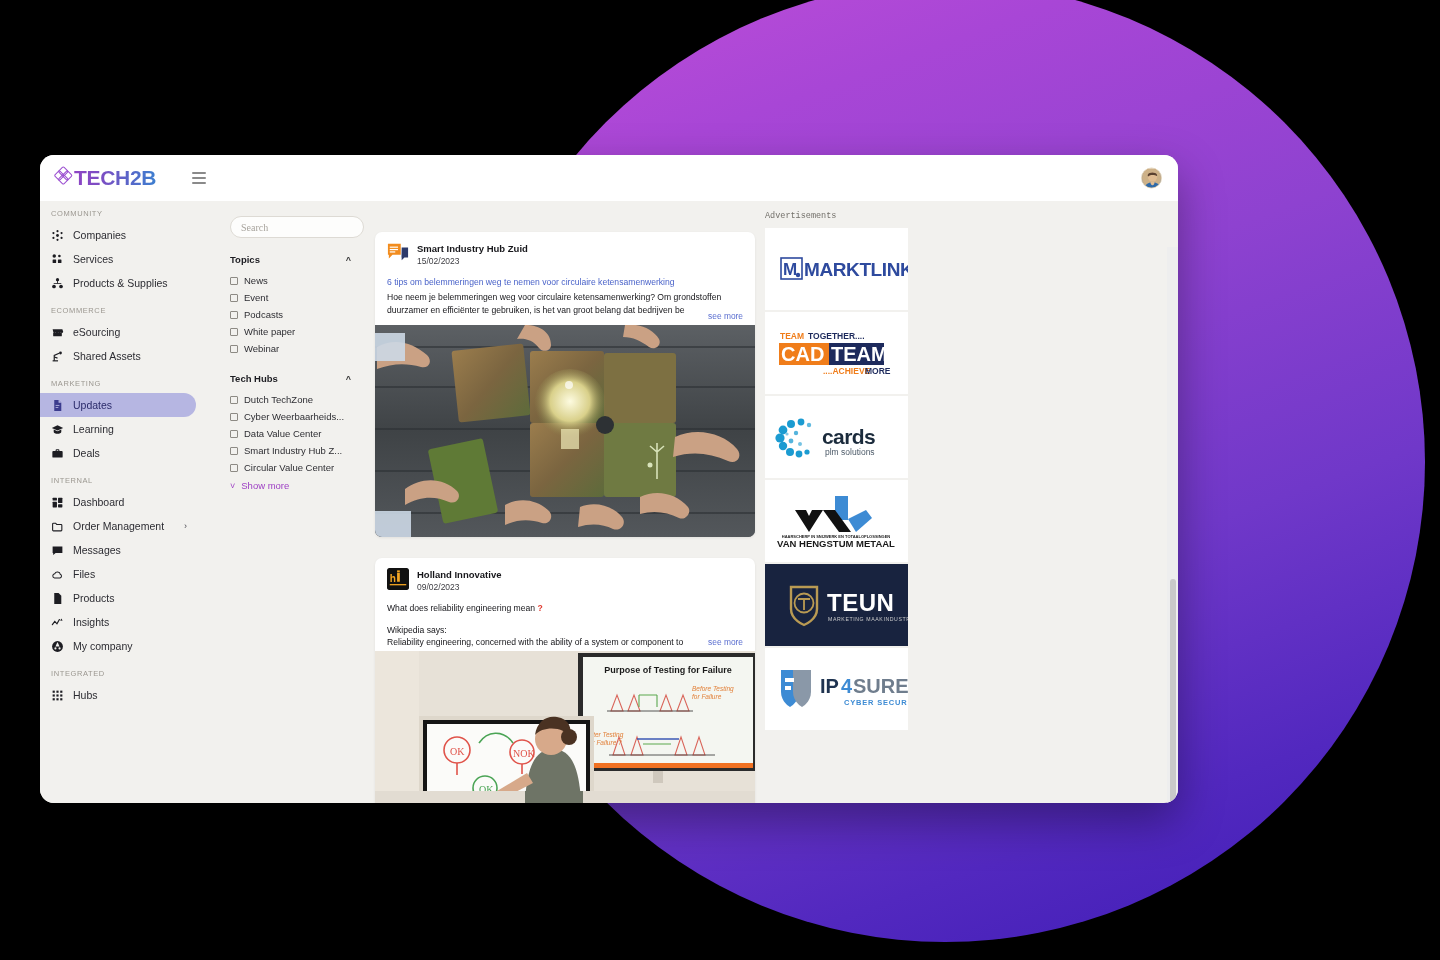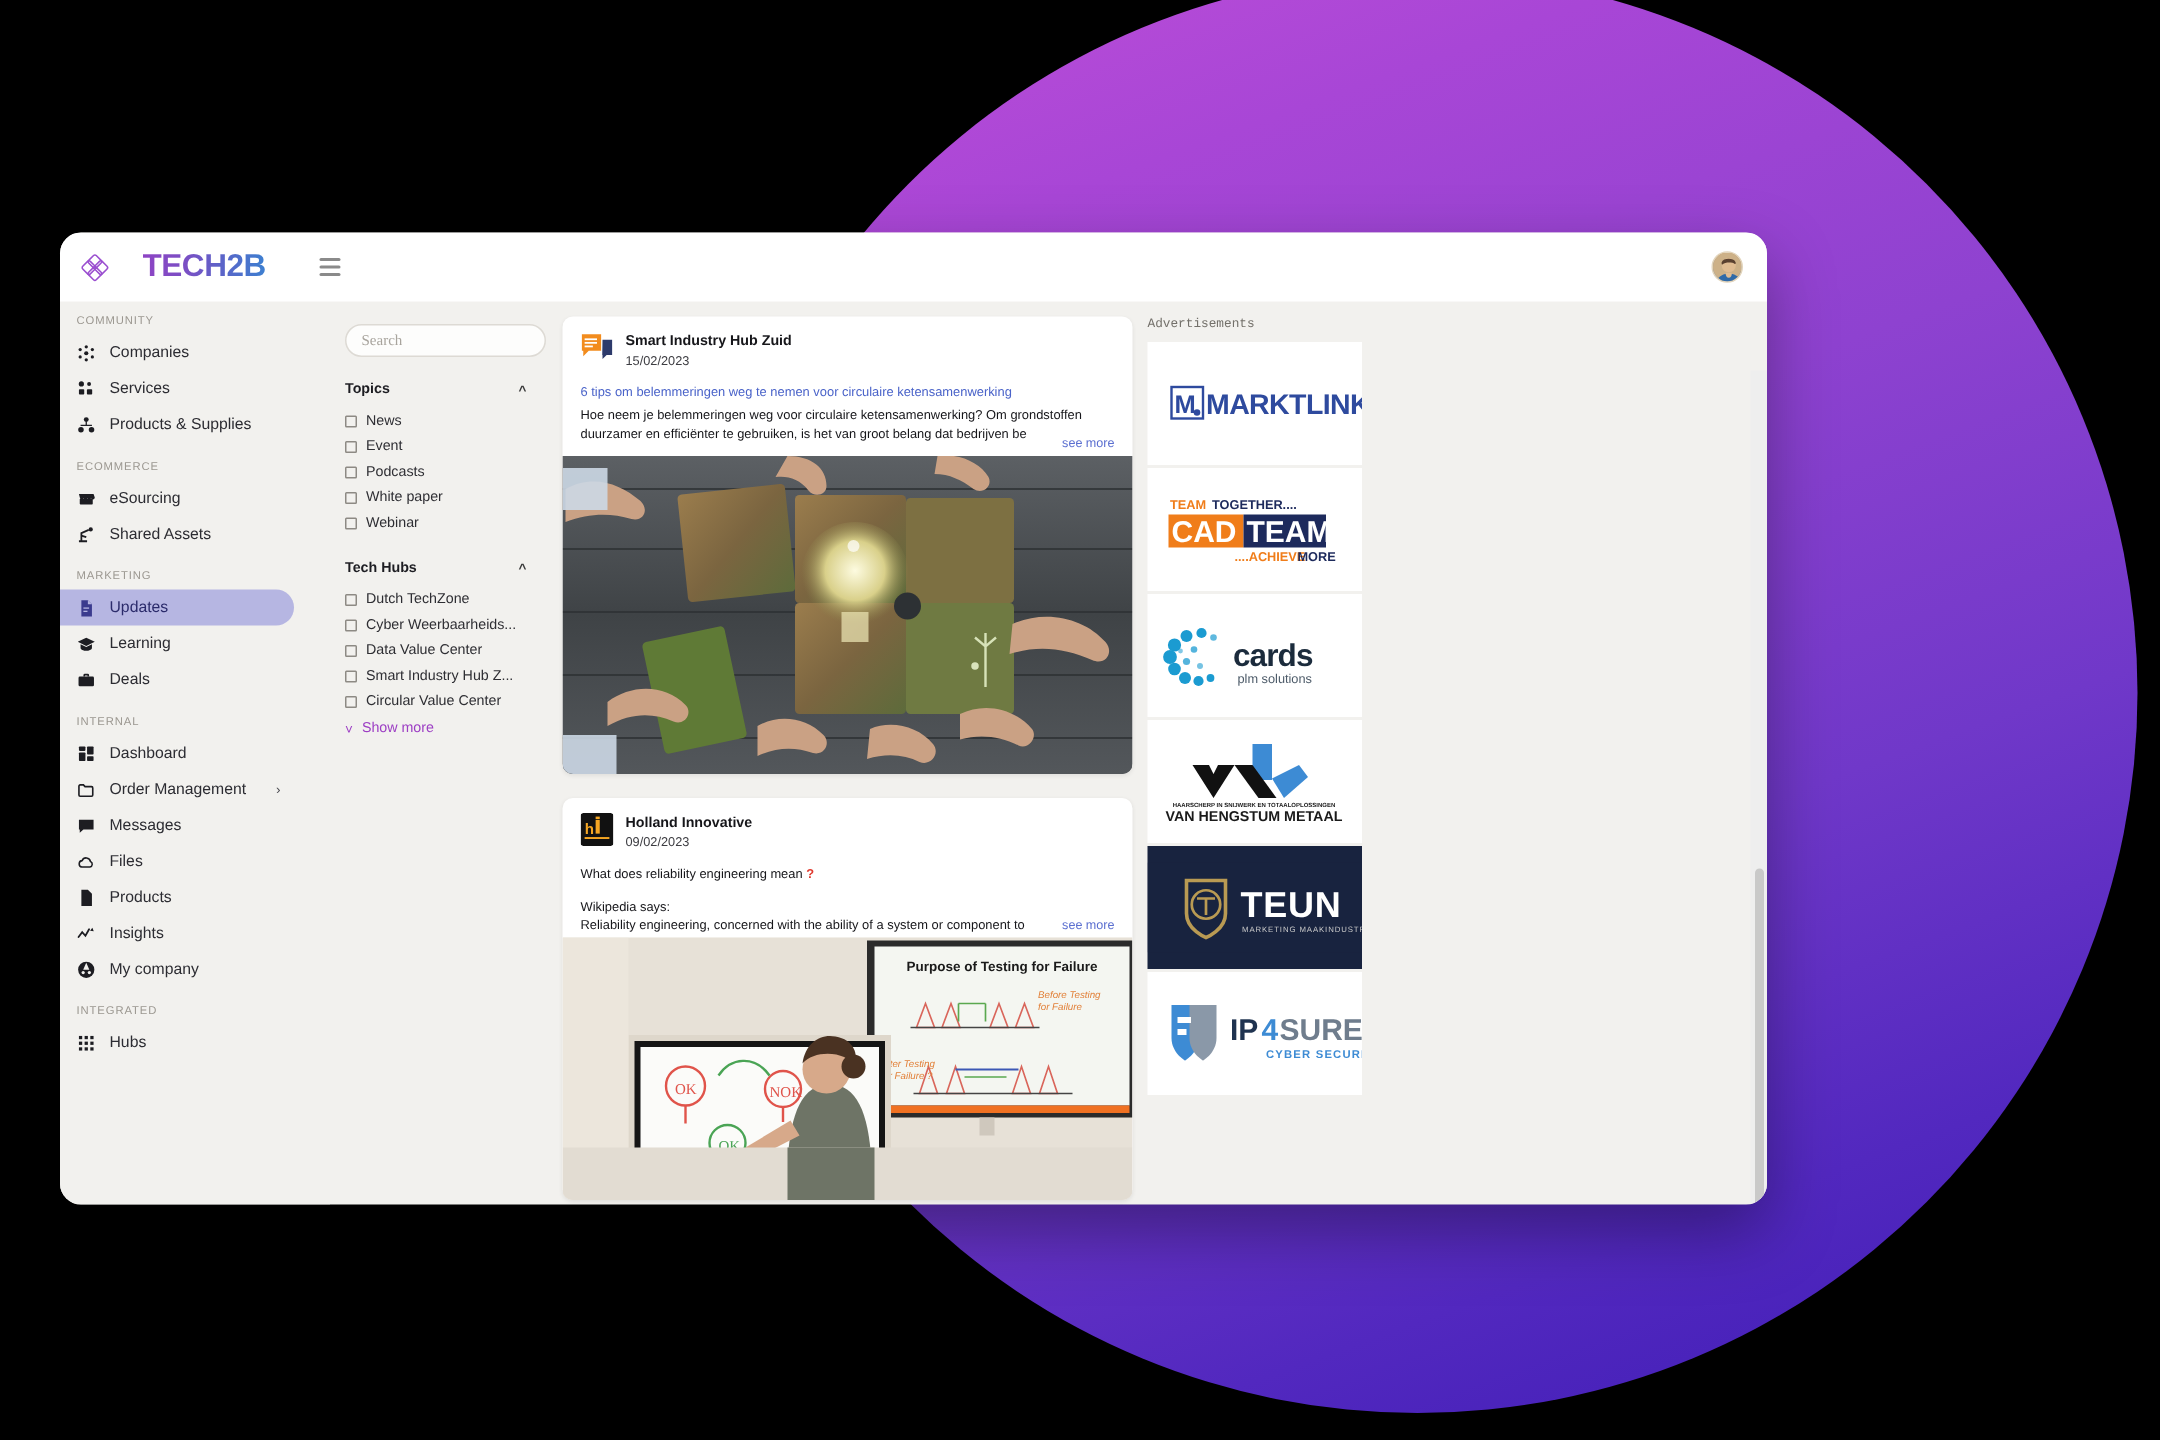--- a/index.html
+++ b/index.html
@@ -33,21 +33,21 @@
   
   #topbar {
     height: 46px;
     background: #ffffff;
     display: flex;
     align-items: center;
     padding: 0 14px 0 14px;
     position: relative;
     z-index: 5;
   }
-  .logo-wrap { display: flex; align-items: center; gap: 22px; }
+  .logo-wrap { display: flex; gap: 1px; }
   .logo-mark { width: 19px; height: 19px; display:block; }
   .logo-text {
     font-size: 21px; font-weight: 700; letter-spacing: -0.3px;
     background: linear-gradient(90deg, #8e44c4 0%, #7a4fc4 35%, #5668c9 70%, #3d7fd0 100%);
     -webkit-background-clip: text; background-clip: text; color: transparent;
     font-family: "Liberation Sans", sans-serif;
   }
   #hamburger { margin-left: 36px; display: flex; flex-direction: column; gap: 3px; cursor: pointer; }
   #hamburger span { display:block; width: 14px; height: 2px; background: #8a8a8a; border-radius: 1px; }
   #avatar {
@@ -126,20 +126,21 @@
   
   #feed {
     width: 380px; flex: 0 0 380px;
     padding-top: 10px;
   }
   .post-card {
     width: 380px; background: #ffffff;
     border-radius: 7px; overflow: hidden;
     margin-bottom: 16px;
     box-shadow: 0 1px 3px rgba(0,0,0,0.07);
+    margin-top: 21px;
   }
   .post-head { display: flex; align-items: flex-start; gap: 8px; padding: 10px 12px 6px 12px; }
   .post-logo { width: 22px; height: 22px; flex: 0 0 22px; border-radius: 2px; overflow: hidden; }
   .post-meta-name { font-size: 9.5px; font-weight: 700; color: #16161a; line-height: 13px; }
   .post-meta-date { font-size: 8.5px; color: #3d3d42; line-height: 12px; }
   .post-body { padding: 3px 12px 0 12px; position: relative; height: 52px; overflow: hidden; }
   .post-link { font-size: 8.6px; color: #4a63c9; line-height: 13px; display: block; margin-bottom: 2px; cursor: pointer; }
   .post-text { font-size: 8.6px; color: #16161a; line-height: 12.5px; }
   .post-text .q { color: #e03a2f; font-weight: 700; }
   .see-more {

